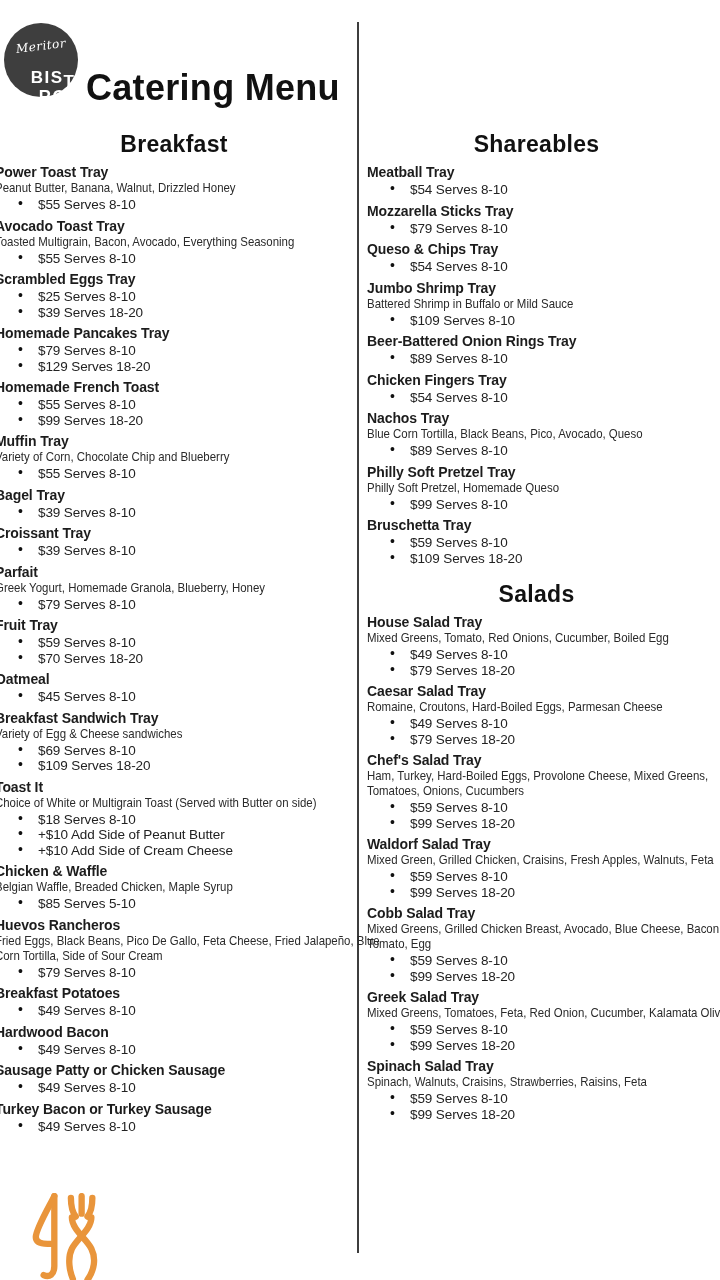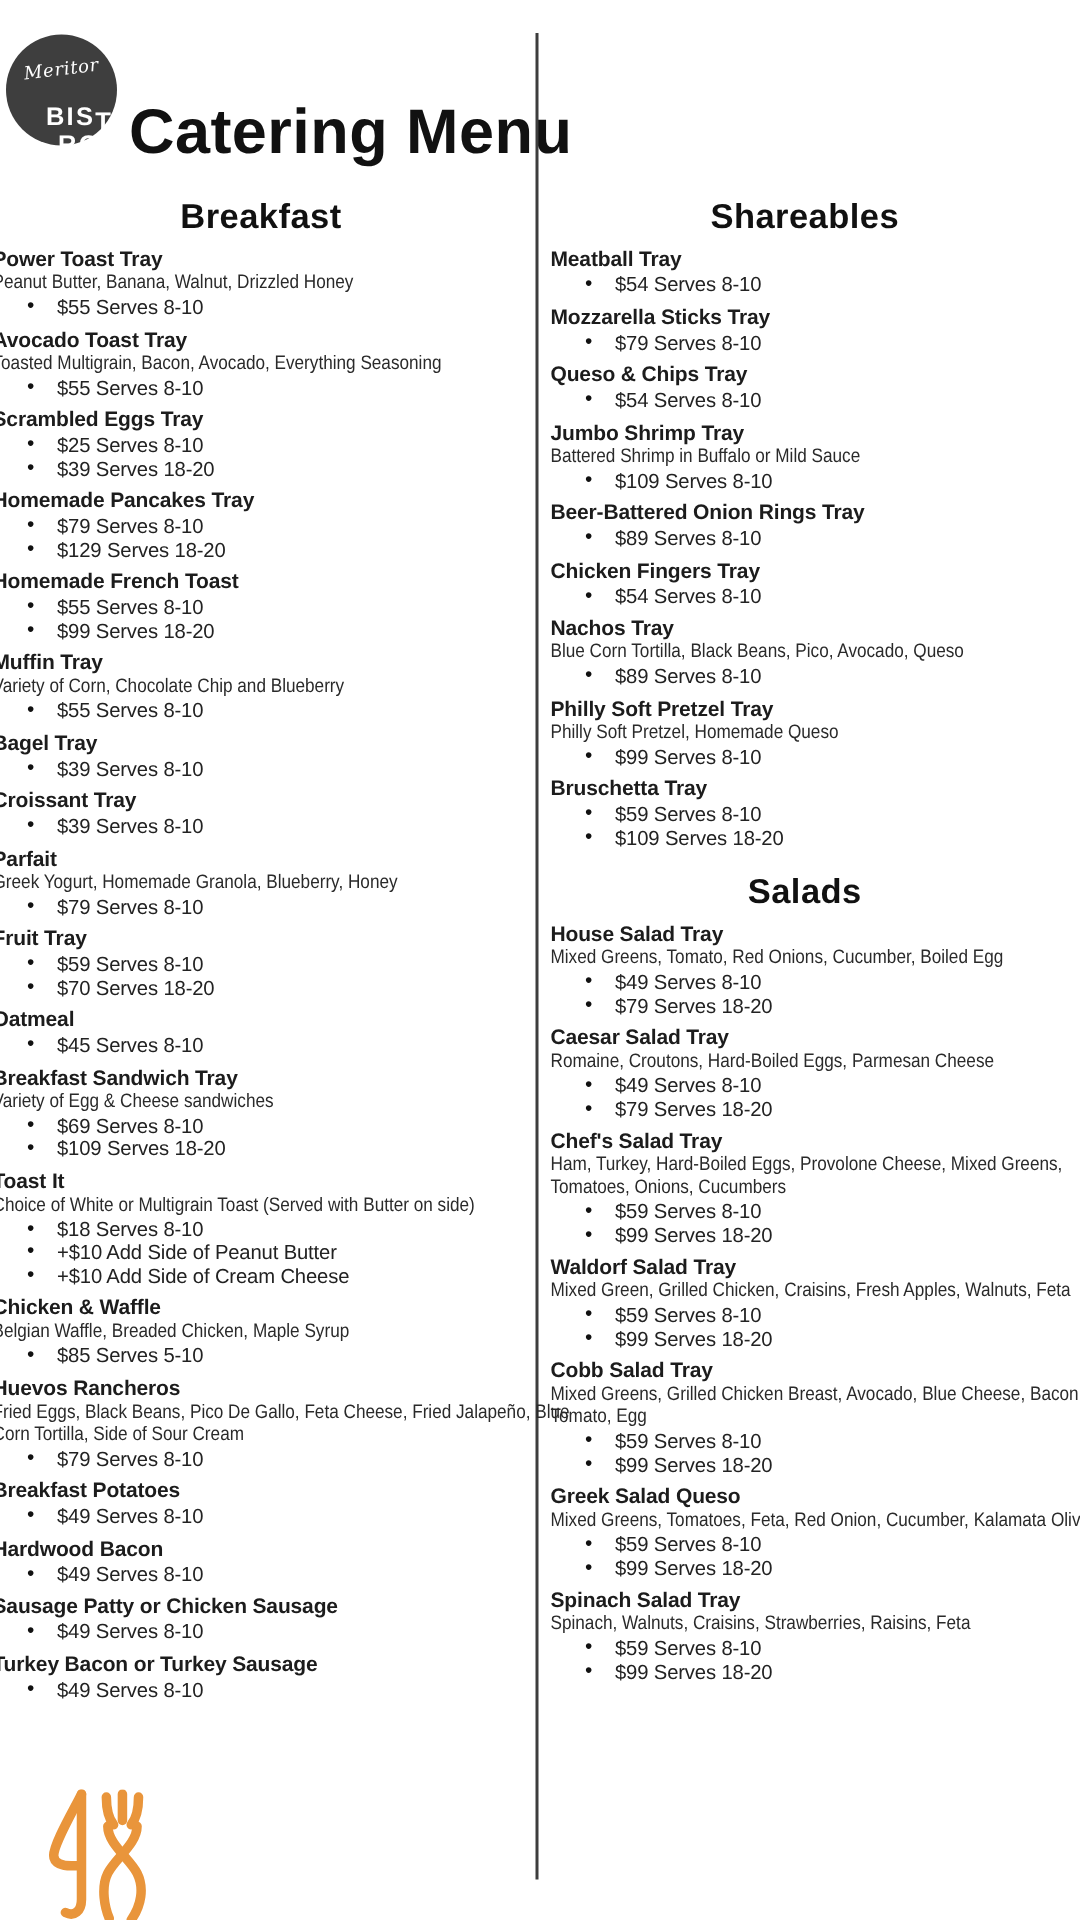--- a/index.html
+++ b/index.html
@@ -16,21 +16,21 @@
   .logo-script{
     display:block;font-family:"DejaVu Serif",serif;font-style:italic;
     font-size:12px;line-height:12px;transform:rotate(-7deg);letter-spacing:0.5px;
   }
   .logo-wordmark{
     display:block;font-weight:700;font-size:17px;line-height:19px;letter-spacing:1.5px;margin-top:16px;padding-left:24px;
   }
   .logo-wordmark .logo-t{display:inline-block;transform:translateY(3.5px);}
   .page-title{
     position:absolute;left:86px;top:70px;margin:0;
-    font-size:42px;line-height:36px;font-weight:700;color:#111;letter-spacing:0.3px;
+    font-size:36px;line-height:36px;font-weight:700;color:#111;letter-spacing:0.3px;
   }
   
   .divider{position:absolute;left:357px;top:22px;width:2px;height:1231px;background:#3d3d3d;}
   
   .col{position:absolute;top:130px;}
   .col-left{left:-5px;width:358px;}
   .col-right{left:367px;width:339px;}
   .section-title{
     text-align:center;font-size:23px;line-height:28px;font-weight:700;color:#111;
     margin:0 0 6px 0;letter-spacing:0.3px;
@@ -299,21 +299,21 @@
       <div class="menu-item">
         <div class="item-name">Cobb Salad Tray</div>
         <div class="item-desc-line">Mixed Greens, Grilled Chicken Breast, Avocado, Blue Cheese, Bacon,</div>
         <div class="item-desc-line">Tomato, Egg</div>
         <ul class="bullets">
           <li>$59 Serves 8-10</li>
           <li>$99 Serves 18-20</li>
         </ul>
       </div>
       <div class="menu-item">
-        <div class="item-name">Greek Salad Queso</div>
+        <div class="item-name">Greek Salad Tray</div>
         <div class="item-desc-line">Mixed Greens, Tomatoes, Feta, Red Onion, Cucumber, Kalamata Olives</div>
         <ul class="bullets">
           <li>$59 Serves 8-10</li>
           <li>$99 Serves 18-20</li>
         </ul>
       </div>
       <div class="menu-item">
         <div class="item-name">Spinach Salad Tray</div>
         <div class="item-desc-line">Spinach, Walnuts, Craisins, Strawberries, Raisins, Feta</div>
         <ul class="bullets">

